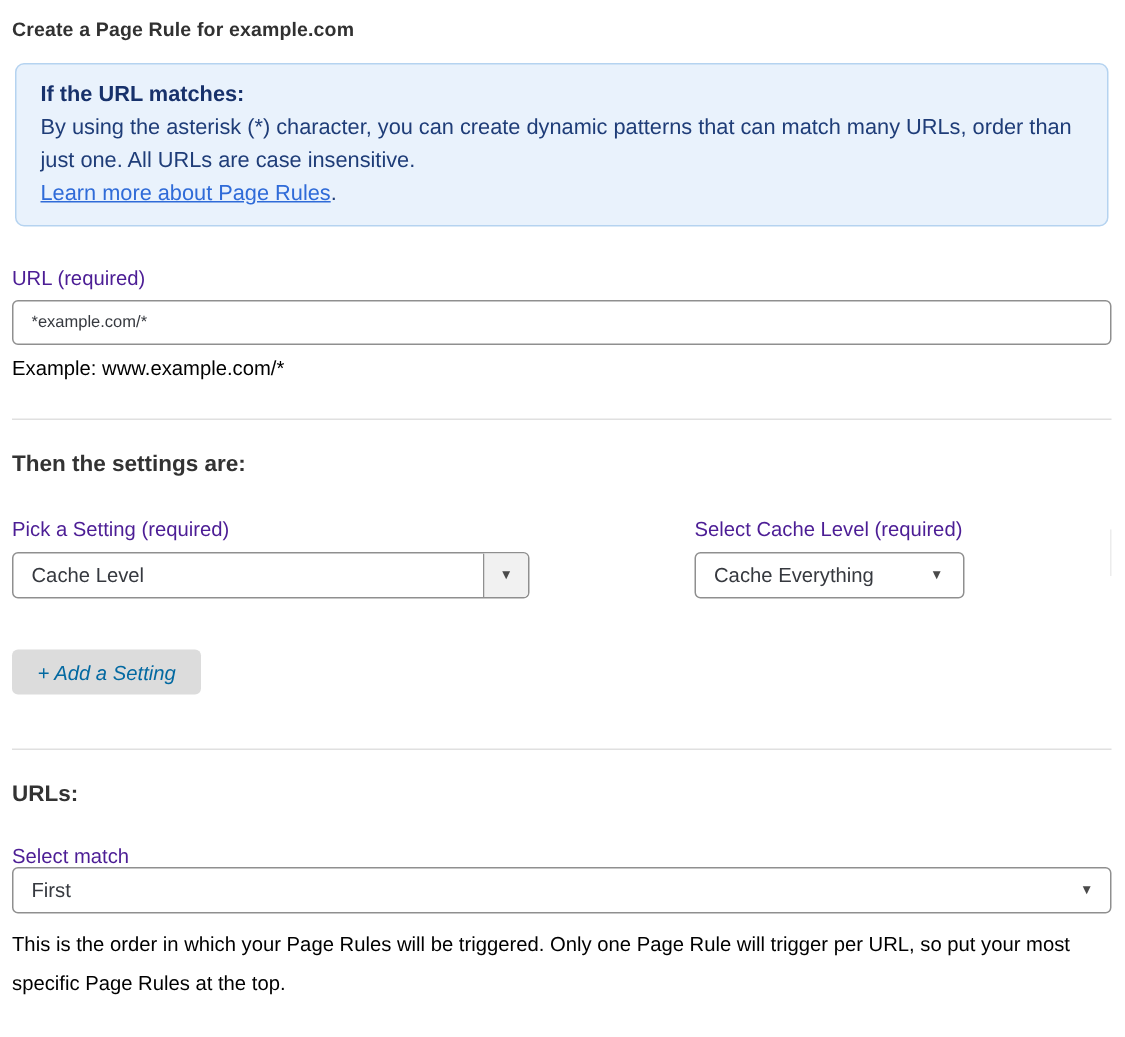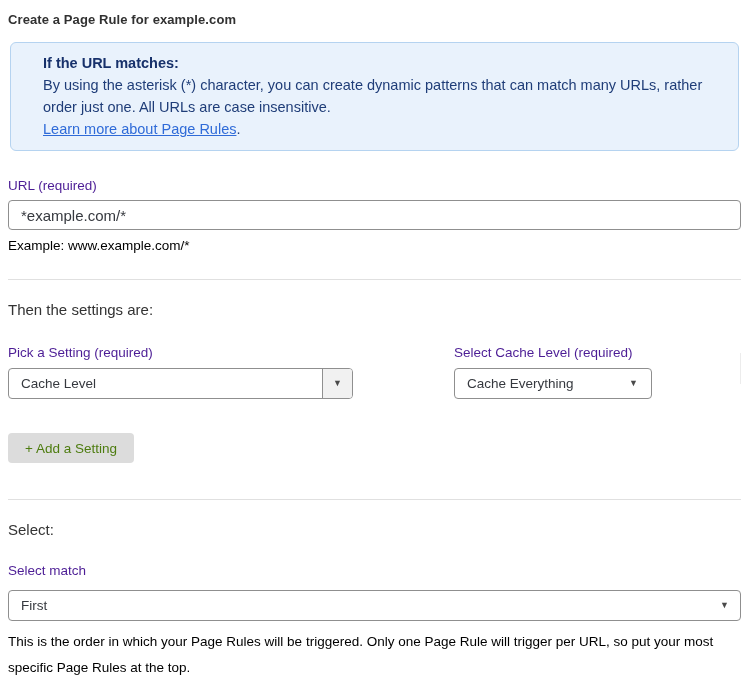--- a/index.html
+++ b/index.html
@@ -20,21 +20,21 @@
     letter-spacing: 0.1px;
   }
 
   
   .info-box {
     margin: 15px 0 0 2px;
     width: 729px;
     background: #e9f2fc;
     border: 1px solid #b5d3f0;
     border-radius: 6px;
-    padding: 9px 16px 10px 32px;
+    padding: 9px 16px 10px 16px;
     color: #1f3d78;
     font-size: 14.5px;
     line-height: 22px;
   }
   .info-box .info-heading {
     font-weight: bold;
     color: #17316b;
   }
   .info-box a.info-link {
     color: #2f6bd8;
@@ -57,38 +57,38 @@
   
   .url-group { margin-top: 27px; }
   .text-input {
     margin-top: 7px;
     width: 733px;
     height: 30px;
     border: 1px solid #8f8f8f;
     border-radius: 4px;
     background: #ffffff;
     font-family: "Liberation Sans", "DejaVu Sans", sans-serif;
-    font-size: 15px;
+    font-size: 11px;
     color: #36393f;
     padding: 0 12px;
     outline: none;
   }
   .url-group .helper-text { margin-top: 6px; }
 
   hr.divider {
     border: none;
     border-top: 1px solid #e0e0e0;
     height: 0;
   }
   .divider-1 { margin-top: 23px; }
   .divider-2 { margin-top: 36px; }
 
   h2.section-heading {
     font-size: 15px;
-    font-weight: normal;
+    font-weight: bold;
     color: #333333;
     margin-top: 21px;
   }
 
   
   .settings-row {
     margin-top: 27px;
     display: flex;
     align-items: flex-start;
     justify-content: space-between;
@@ -123,21 +123,21 @@
   .select-setting .caret-cell {
     width: 30px;
     align-self: stretch;
     border-left: 1px solid #8f8f8f;
     background: #f1f1f1;
     border-radius: 0 3px 3px 0;
     display: flex;
     align-items: center;
     justify-content: center;
   }
-  .select-cache { width: 198px; }
+  .select-cache { width: 180px; }
   .select-cache .caret { margin-right: 13px; }
   .setting-row-divider {
     align-self: stretch;
     width: 1px;
     background: #ececec;
     margin: 8px 0 0 4px;
     height: 31px;
   }
 
   
@@ -145,51 +145,52 @@
     font-family: "Liberation Sans", "DejaVu Sans", sans-serif;
     font-size: 13.5px;
     border: none;
     border-radius: 4px;
     height: 31px;
     padding: 0 17px;
     cursor: pointer;
   }
   .btn-gray {
     background: #dcdcdc;
-    color: #4d7c0f;
+    color: #0369a1;
+    font-style: italic;
   }
   .add-setting-btn {
     margin-top: 34px;
     height: 30px;
   }
 
   
   .order-label { margin-top: 25px; }
   .select-order {
     width: 733px;
-    margin-top: 12px;
+    margin-top: 0;
     height: 31px;
   }
   .select-order .caret { margin-right: 11px; }
   .order-helper {
     margin-top: 8px;
     max-width: 715px;
     line-height: 26px;
   }
 </style>
 </head>
 <body>
 
 <div class="container">
 
   <h1 class="page-title">Create a Page Rule for example.com</h1>
 
   <div class="info-box">
     <div class="info-heading">If the URL matches:</div>
-    <div class="info-body">By using the asterisk (*) character, you can create dynamic patterns that can match many URLs, rather order just one. All URLs are case insensitive.</div>
+    <div class="info-body">By using the asterisk (*) character, you can create dynamic patterns that can match many URLs, order than just one. All URLs are case insensitive.</div>
     <div class="info-link-line"><a class="info-link">Learn more about Page Rules</a><span class="info-link-suffix">.</span></div>
   </div>
 
   <div class="url-group">
     <div class="field-label">URL (required)</div>
     <input class="text-input" type="text" value="*example.com/*" style="">
     <div class="helper-text">Example: www.example.com/*</div>
   </div>
 
   <hr class="divider divider-1">
@@ -213,21 +214,21 @@
         <span class="caret">▼</span>
       </div>
     </div>
     <div class="setting-row-divider"></div>
   </div>
 
   <button class="btn btn-gray add-setting-btn">+ Add a Setting</button>
 
   <hr class="divider divider-2">
 
-  <h2 class="section-heading">Select:</h2>
+  <h2 class="section-heading">URLs:</h2>
 
   <div class="field-label order-label">Select match</div>
   <div class="select-box select-order">
     <span class="select-value">First</span>
     <span class="caret">▼</span>
   </div>
   <div class="helper-text order-helper">This is the order in which your Page Rules will be triggered. Only one Page Rule will trigger per URL, so put your most specific Page Rules at the top.</div>
 
   
 

